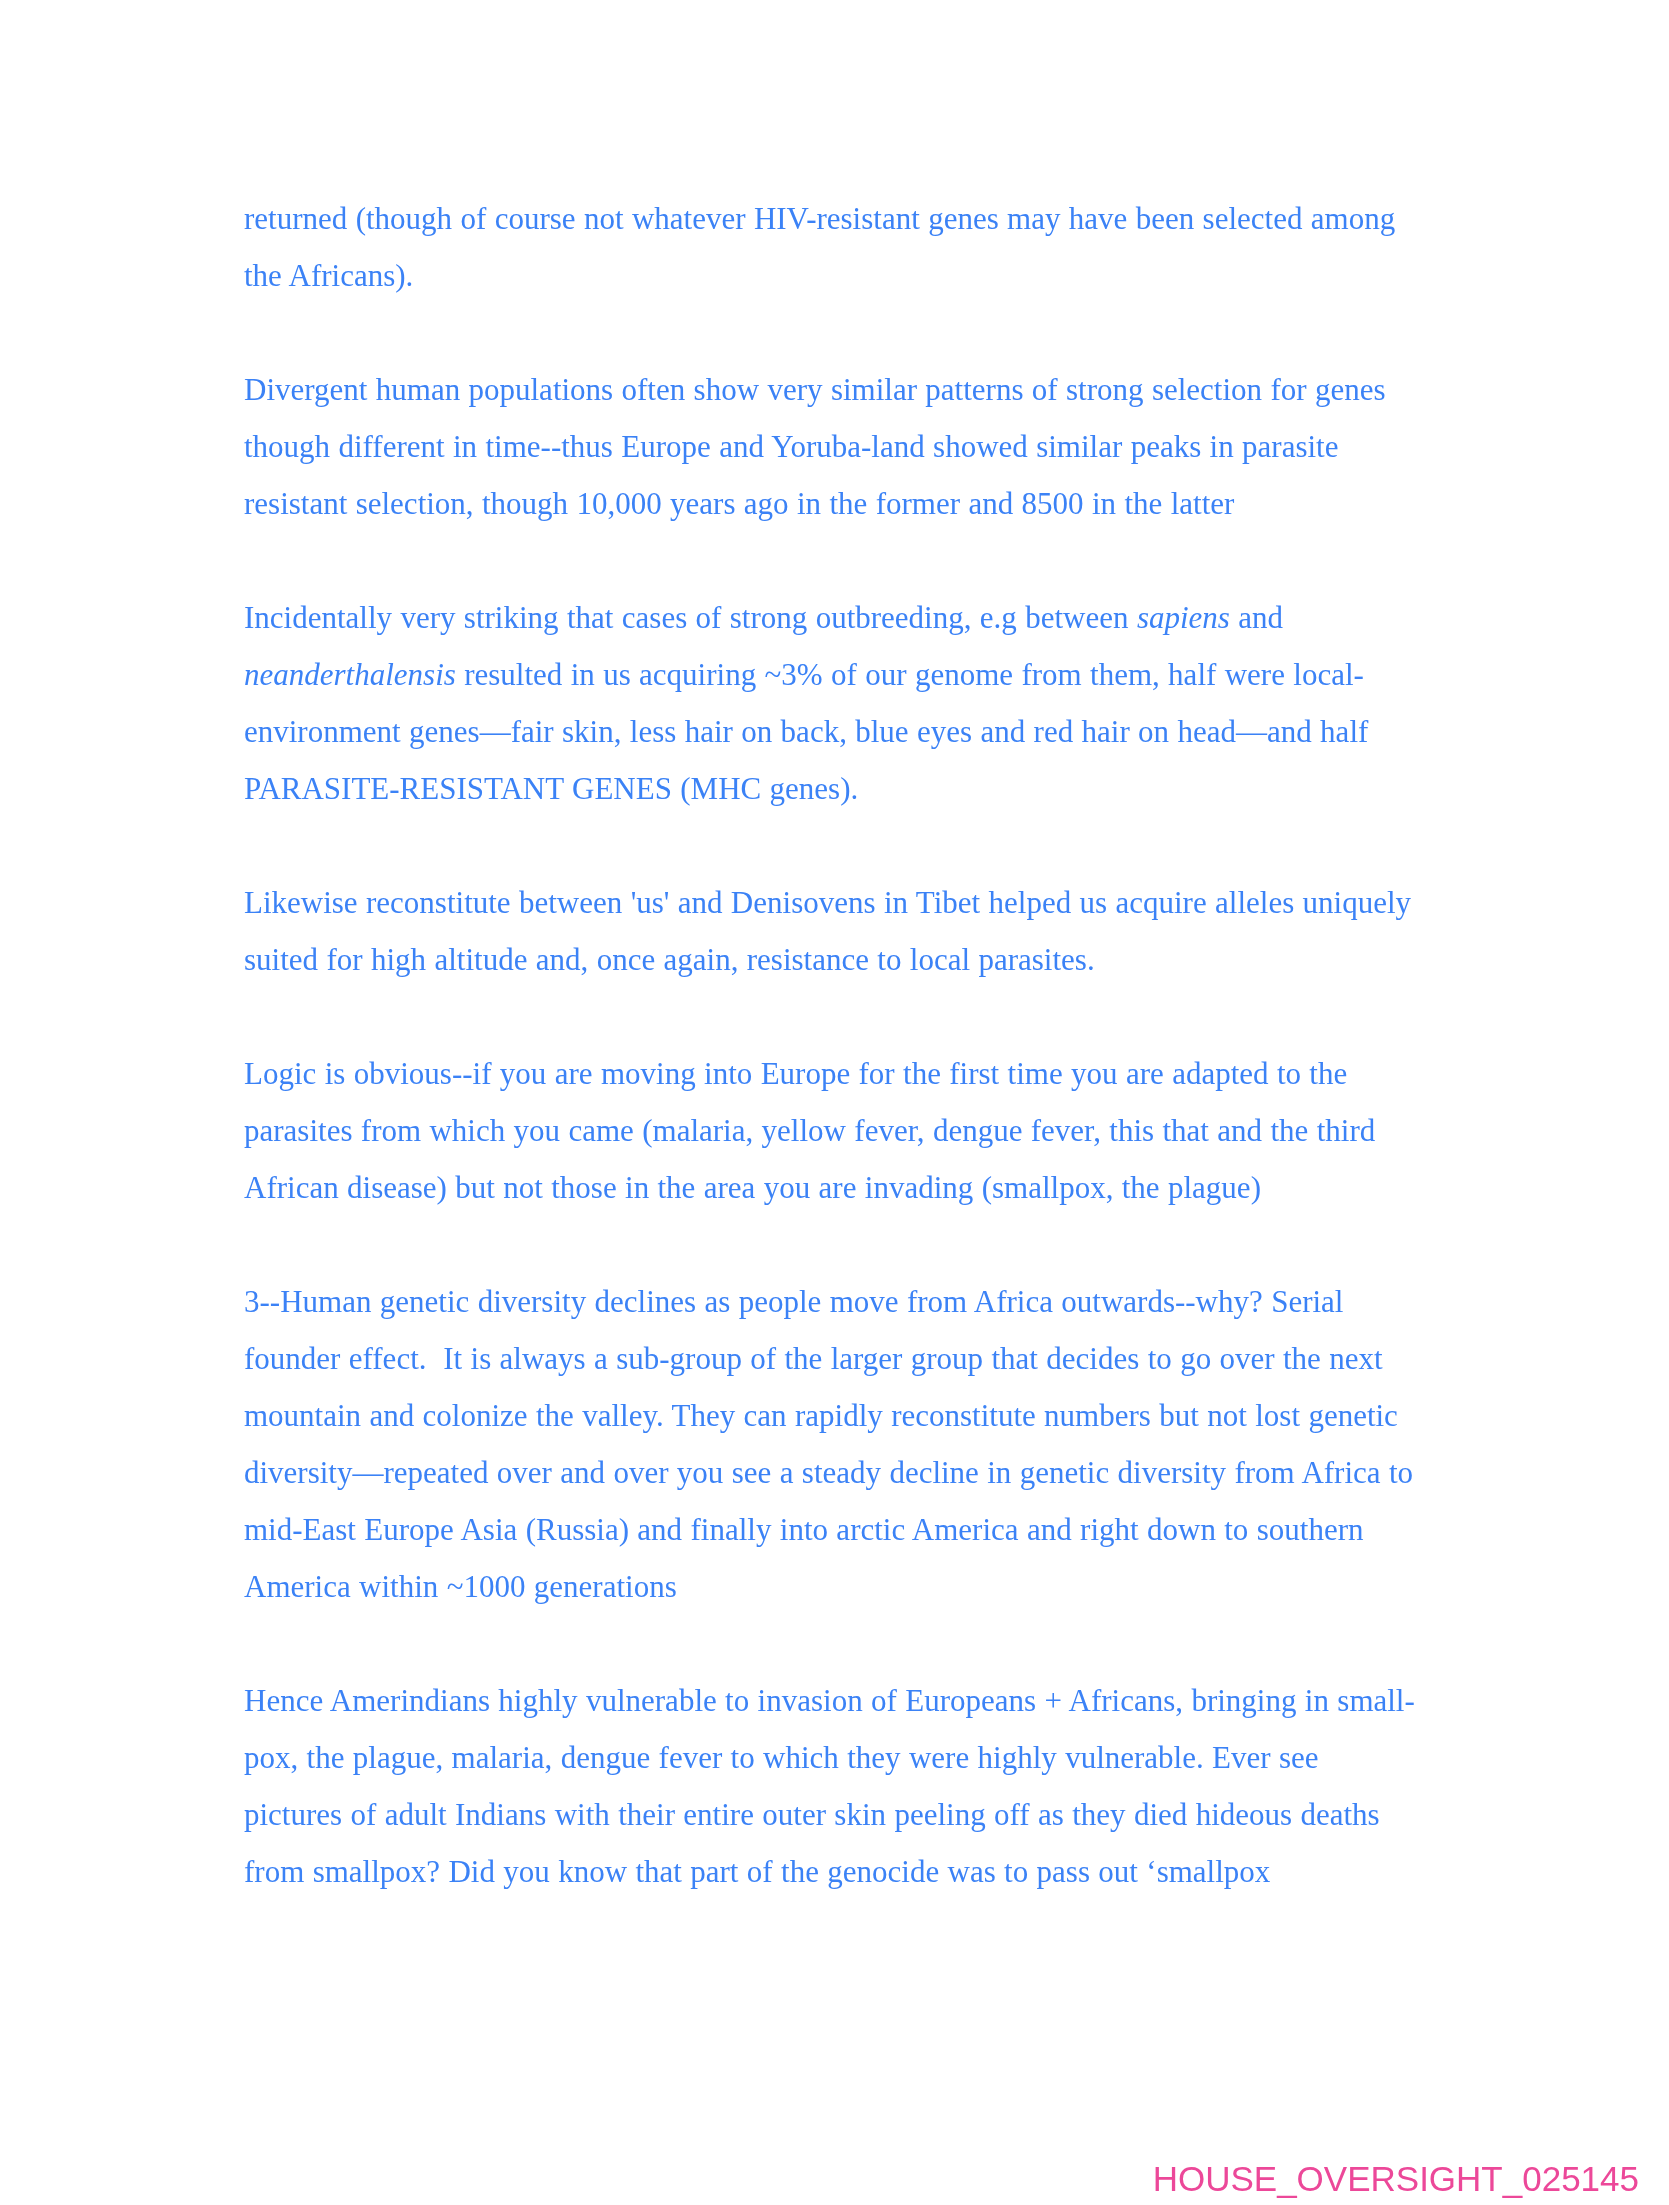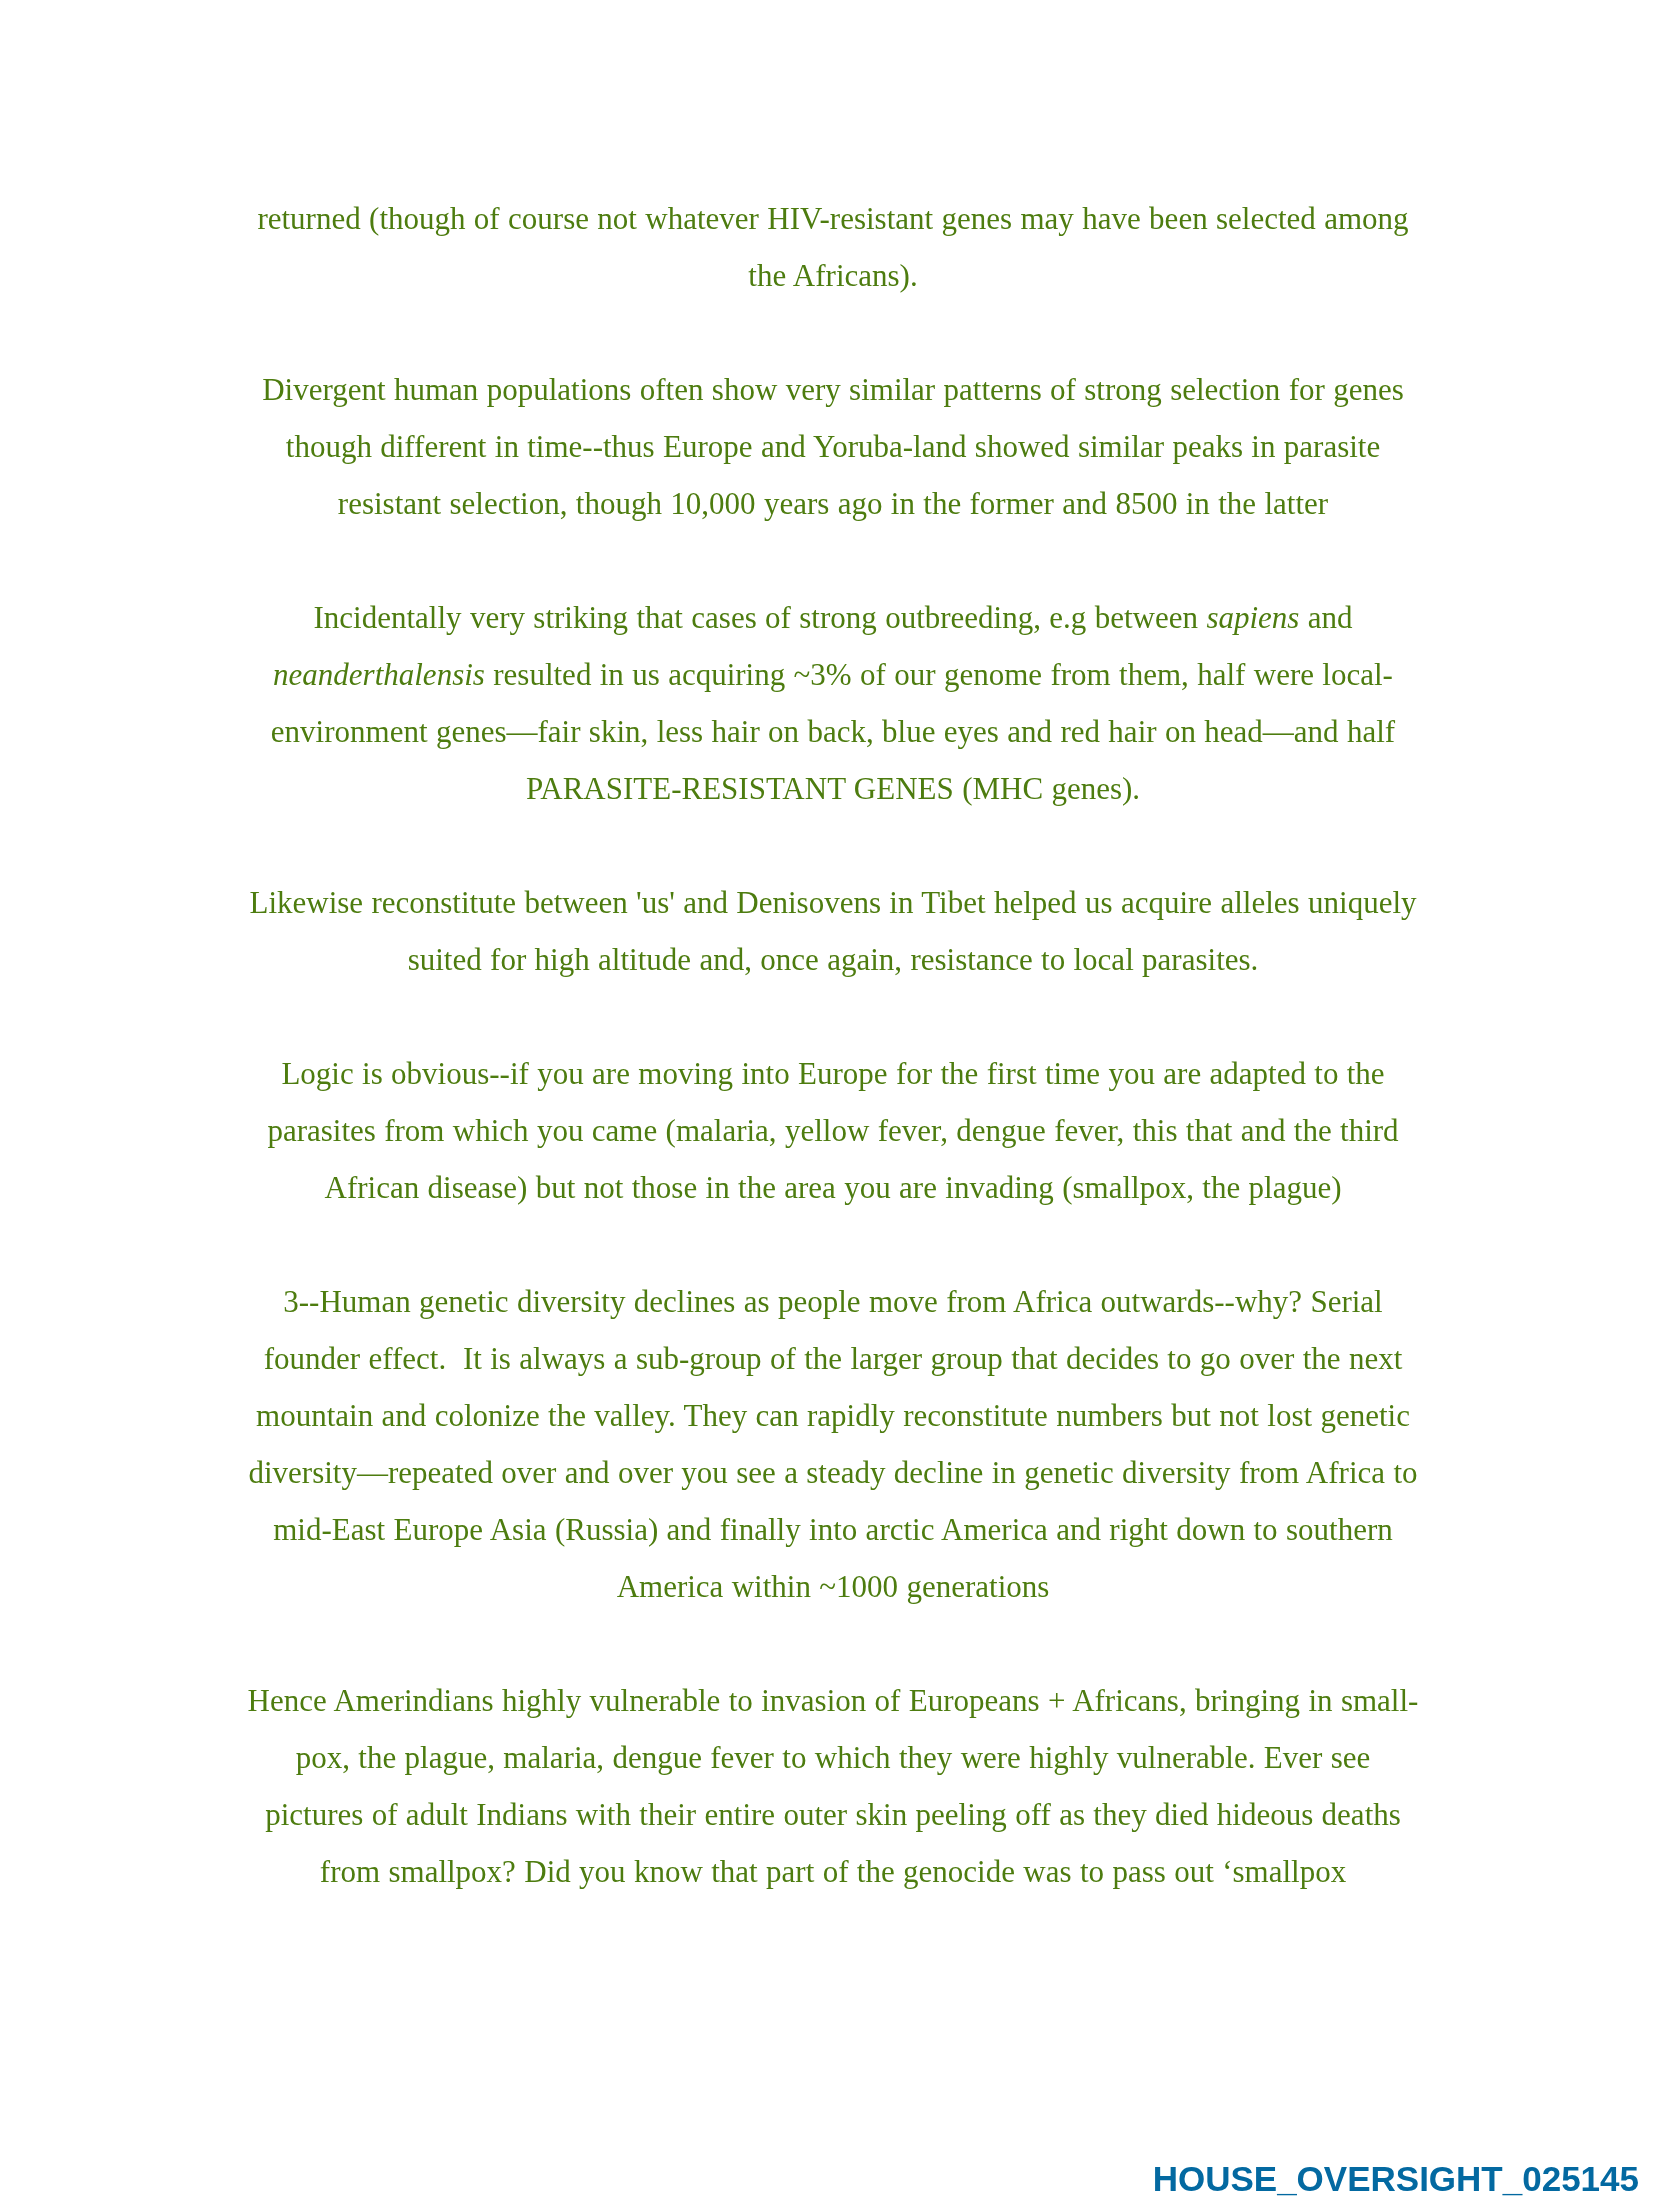--- a/index.html
+++ b/index.html
@@ -14,41 +14,40 @@
     overflow: hidden;
     font-family: "Liberation Serif", "DejaVu Serif", serif;
   }
   .doc-body {
     position: absolute;
     left: 244px;
     top: 190px;
     width: 1178px;
     font-size: 31px;
     line-height: 57px;
-    color: #4d7c0f;
-    text-align: center;
+    color: #3b82f6;
+    text-align: left;
     word-spacing: 0.02em;
   }
   .doc-body p {
     margin: 0 0 57px 0;
     padding: 0;
   }
   .italic {
     font-style: italic;
   }
   .bates-stamp {
     position: absolute;
     right: 30px;
     bottom: 6.5px;
     font-family: "Liberation Sans", "DejaVu Sans", sans-serif;
     font-size: 35px;
     letter-spacing: 0px;
-    color: #0369a1;
+    color: #ec4899;
     white-space: nowrap;
-    font-weight: bold;
   }
 </style>
 </head>
 <body>
 
 <main>
 
   <div class="doc-body">
 
     <p><span>returned (though of course not whatever HIV-resistant genes may have been selected among the Africans).</span></p>

